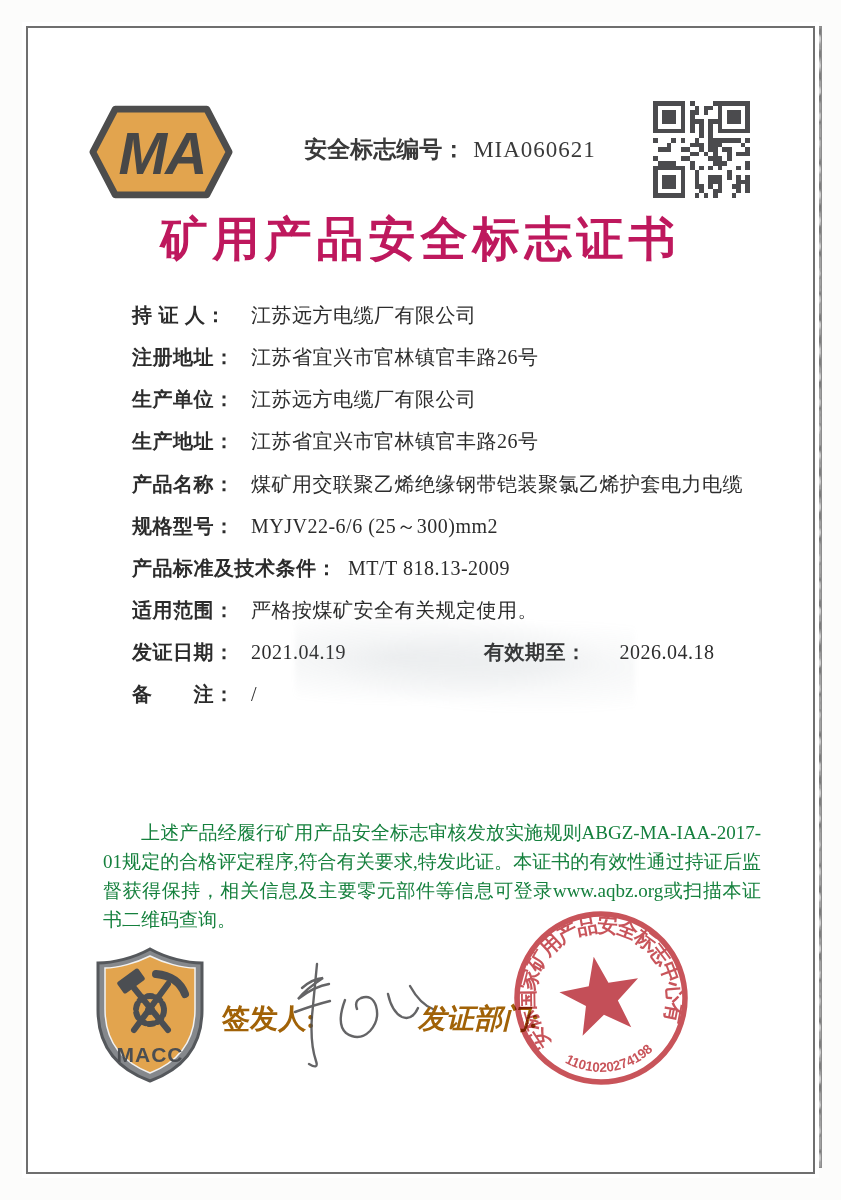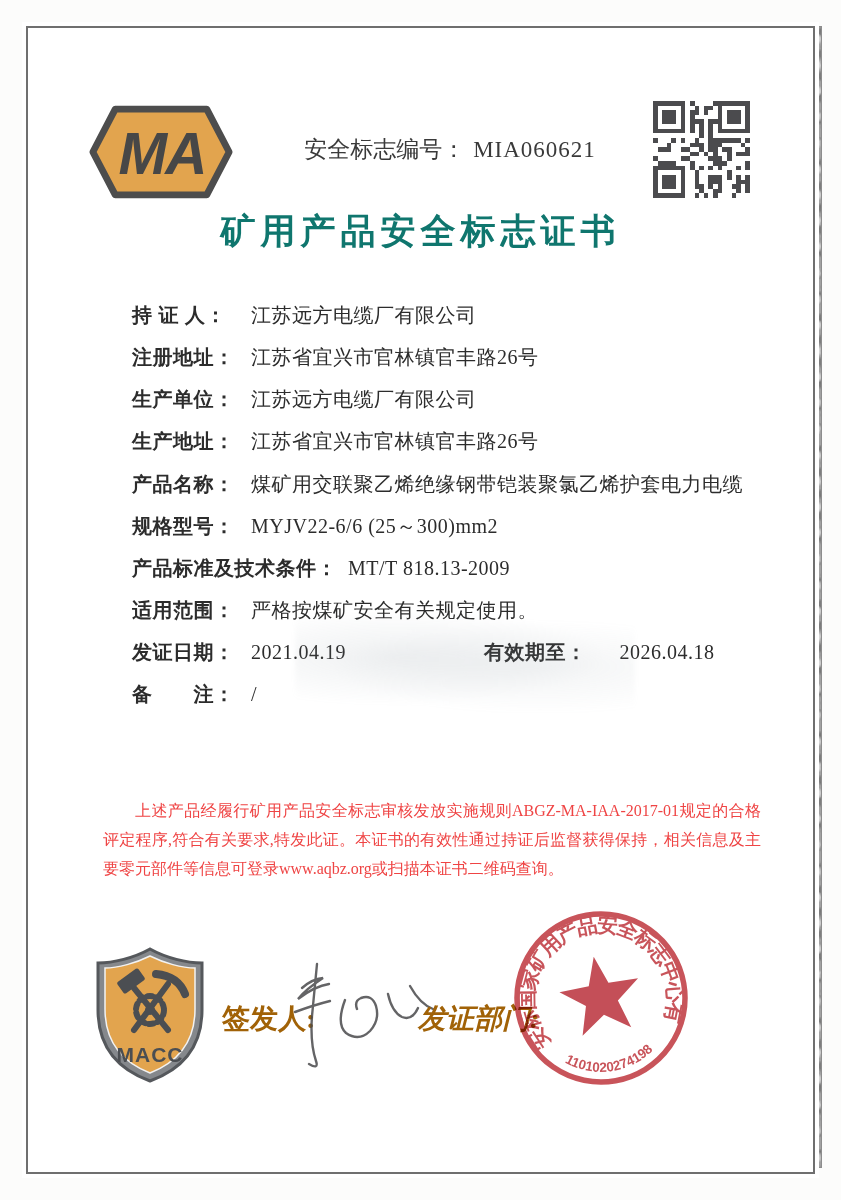--- a/index.html
+++ b/index.html
@@ -23,26 +23,26 @@
   .inner-panel{
     position:absolute;left:26px;top:26px;right:26px;bottom:26px;
     background:#fff;border:2px solid #6f6f6f;box-shadow:0 0 0 4px #fff;
   }
   
   .ma-badge{position:absolute;left:88px;top:100px;width:146px;height:104px;}
   .number-line{
     position:absolute;left:270px;top:134px;width:360px;text-align:center;
     font-size:23px;white-space:nowrap;color:#3a3a3a;
   }
-  .number-line .lab{font-weight:400;}
+  .number-line .lab{font-weight:700;}
   .number-line .val{font-family:"Liberation Serif",serif;margin-left:8px;letter-spacing:1px;}
   .qr{position:absolute;left:653px;top:101px;width:97px;height:97px;}
   .title{
     position:absolute;left:0;right:0;top:208px;text-align:center;
-    font-size:35px;font-weight:700;letter-spacing:5px;color:#0f766e;
+    font-size:47px;font-weight:700;letter-spacing:5px;color:#be185d;
   }
   
   .row{position:absolute;left:132px;white-space:nowrap;font-size:20px;color:#2c2c2c;}
   .row .lab{
     display:inline-block;min-width:114px;font-family:"Liberation Sans",sans-serif;
     font-weight:700;letter-spacing:.5px;vertical-align:baseline;
   }
   .row.wide .lab{min-width:0;margin-right:6px;}
   .row .val{font-family:"Liberation Serif",serif;letter-spacing:.5px;}
   .row .val.block{display:inline-block;width:228px;}
@@ -51,22 +51,22 @@
   
   .wm{
     position:absolute;left:295px;top:612px;width:340px;height:100px;
     background:
       radial-gradient(ellipse at 30% 45%, rgba(140,152,160,.14), transparent 62%),
       radial-gradient(ellipse at 72% 55%, rgba(140,152,160,.11), transparent 60%);
     filter:blur(2px);pointer-events:none;
   }
   
   .statement{
-    position:absolute;left:103px;top:796px;width:658px;
-    font-size:16px;line-height:29px;text-align:justify;text-indent:2em;color:#ef4444;
+    position:absolute;left:103px;top:818px;width:658px;
+    font-size:19px;line-height:29px;text-align:justify;text-indent:2em;color:#15803d;
   }
   
   .macc{position:absolute;left:90px;top:946px;width:120px;height:140px;}
   .signer-label,.dept-label{
     position:absolute;font-size:28px;font-weight:700;color:#a16207;white-space:nowrap;
   }
   .signer-label{left:222px;top:1000px;}
   .dept-label{left:418px;top:1000px;font-style:italic;}
   .signature{position:absolute;left:282px;top:952px;width:165px;height:118px;}
   .seal{position:absolute;left:503px;top:898px;width:196px;height:200px;opacity:.92;mix-blend-mode:multiply;}

